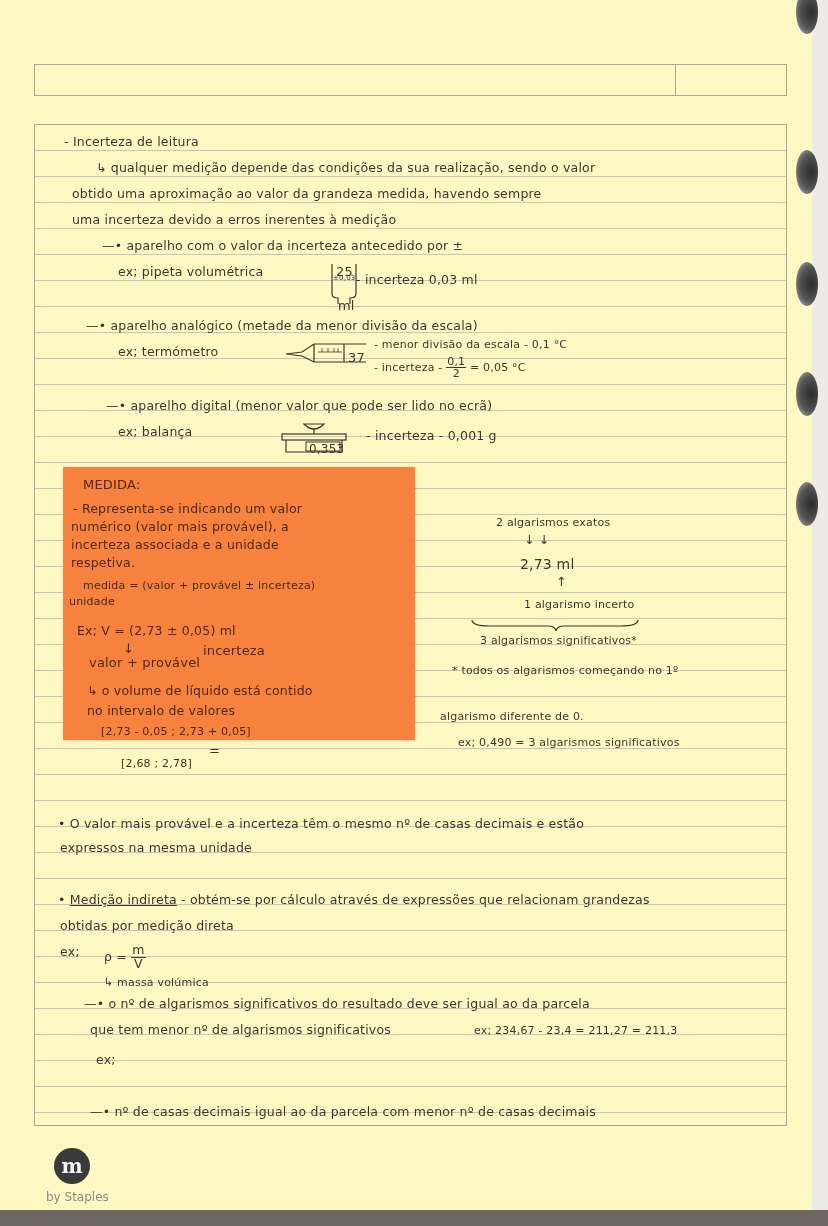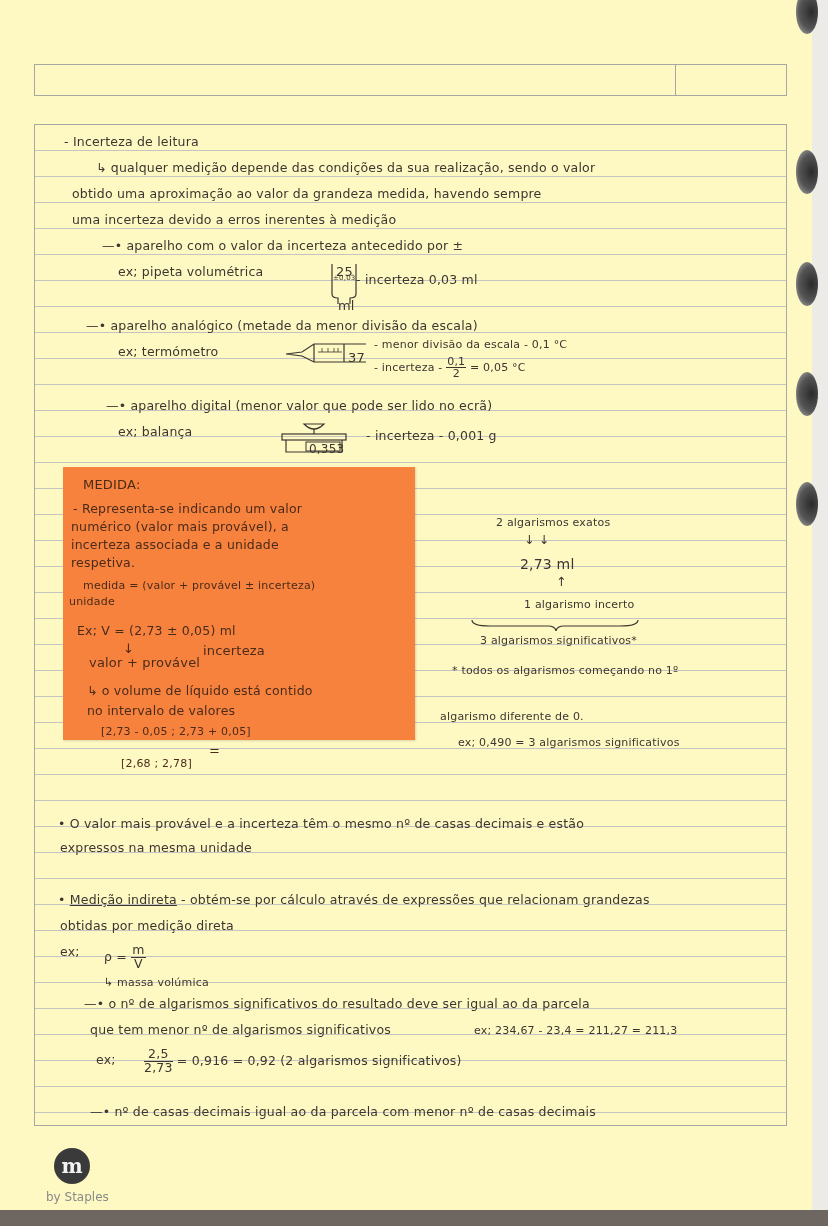--- a/index.html
+++ b/index.html
@@ -141,23 +141,19 @@
   <div class="hw" style="left:104px;top:944px;">
     <span>ρ =</span>
     <span class="frac"><span class="num">m</span><span class="den">V</span></span>
   </div>
   <div class="hw sm" style="left:104px;top:976px;">↳ massa volúmica</div>
 
   <div class="hw" style="left:84px;top:996px;">—• o nº de algarismos significativos do resultado deve ser igual ao da parcela</div>
   <div class="hw" style="left:90px;top:1022px;">que tem menor nº de algarismos significativos</div>
 
   <div class="hw" style="left:96px;top:1052px;">ex;</div>
-  <div class="hw" style="left:144px;top:1048px;">
-    <span class="frac"><span class="num">2,5</span><span class="den">2,73</span></span>
-    <span>= 0,916 = 0,92 (2 algarismos significativos)</span>
-  </div>
   <div class="hw sm" style="left:474px;top:1024px;">ex; 234,67 - 23,4 = 211,27 = 211,3</div>
   <div class="hw" style="left:90px;top:1104px;">—• nº de casas decimais igual ao da parcela com menor nº de casas decimais</div>
 
   <div class="logo">m</div>
   <div class="logo-sub">by Staples</div>
 </div>
 <div class="bottom-strip"></div>
 
 </body></html>

